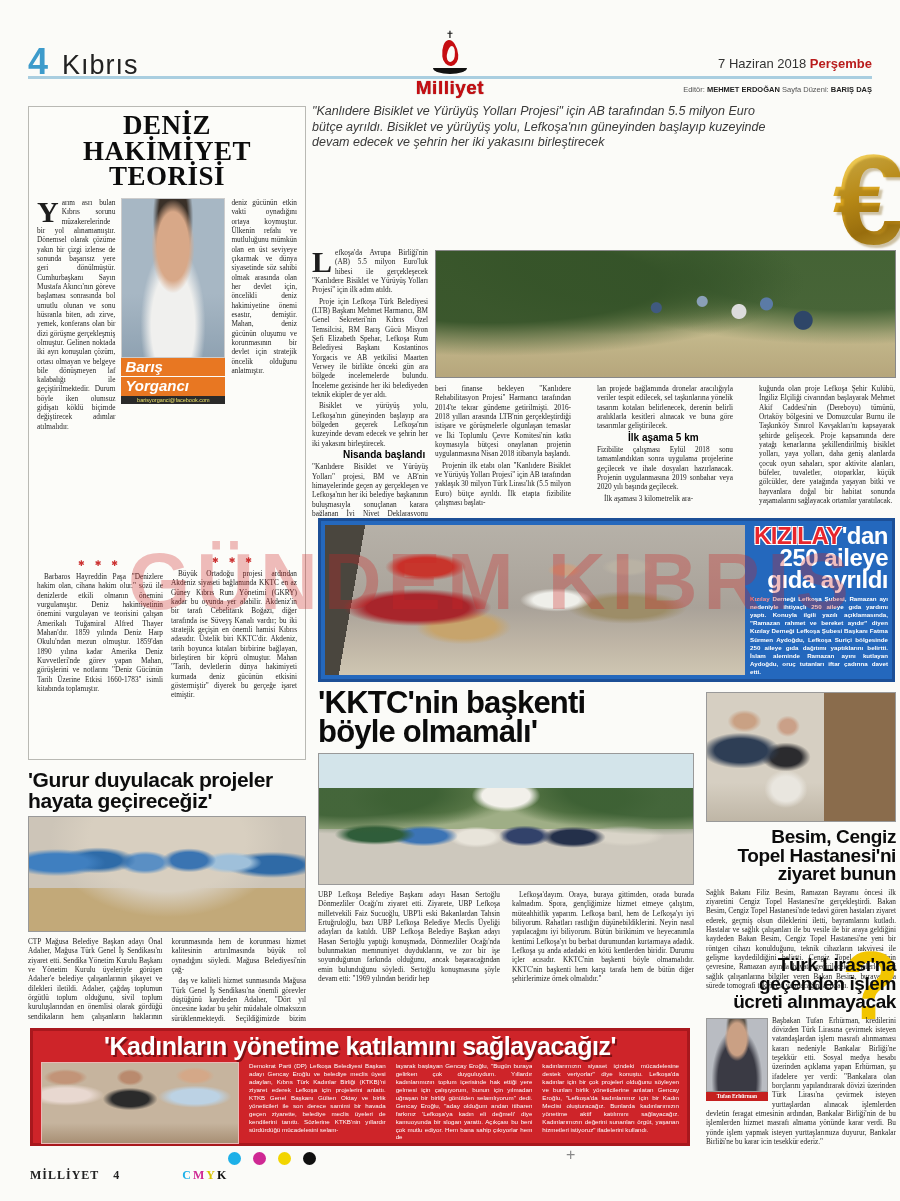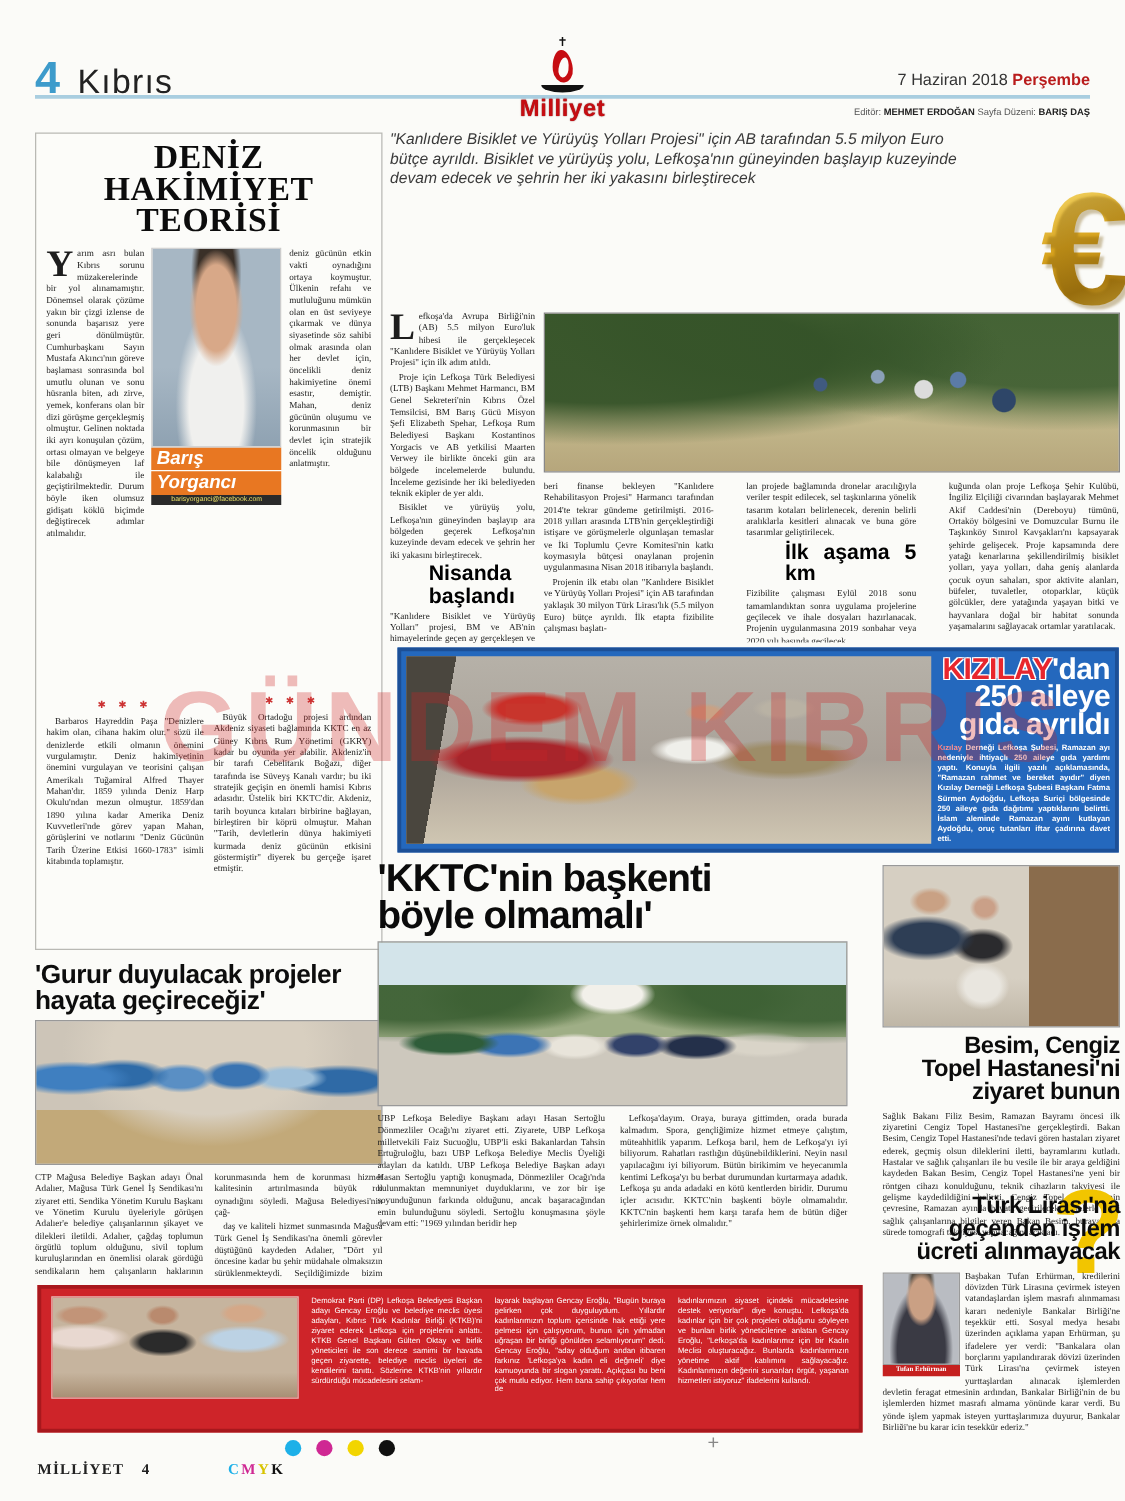--- a/index.html
+++ b/index.html
@@ -20,21 +20,21 @@
   .logo .flame .f{position:absolute;left:3px;top:0;width:16px;height:26px;background:#c60d12;border-radius:50% 50% 50% 50%/60% 60% 40% 40%;transform:rotate(-6deg);}
   .logo .flame .f2{position:absolute;left:8px;top:6px;width:8px;height:16px;background:#fbfbf8;border-radius:50% 50% 50% 50%/60% 60% 40% 40%;transform:rotate(8deg);}
   .logo .base{width:34px;height:6px;background:#111;border-radius:0 0 50% 50%/0 0 100% 100%;margin:-2px auto 0;}
   .logo .word{font-size:19px;font-weight:bold;color:#c60d12;letter-spacing:.5px;margin-top:3px;text-shadow:0 0 1px #6b0a0a;}
 
   
   .serif{font-family:"Liberation Serif","DejaVu Serif",serif;}
   .bodytxt{font-family:"Liberation Serif","DejaVu Serif",serif;font-size:7.3px;line-height:1.28;text-align:justify;color:#1d1d1d;}
   .bodytxt p{margin:0 0 2px;text-indent:7px;}
   .bodytxt p.nf{text-indent:0;}
-  .subhead{font-family:"Liberation Sans",sans-serif;font-weight:bold;font-size:17px;margin:4px 0 2px;text-indent:0 !important;line-height:1.05;color:#000;padding-left:31px;}
+  .subhead{font-family:"Liberation Sans",sans-serif;font-weight:bold;font-size:10px;margin:4px 0 2px;text-indent:0 !important;line-height:1.05;color:#000;padding-left:31px;}
   .dropcap{float:left;font-size:30px;line-height:.78;font-weight:bold;padding:2px 3px 0 0;font-family:"Liberation Serif",serif;}
   .stars{color:#c33;text-align:center;font-size:8px;letter-spacing:4px;margin:3px 0 !important;text-indent:0 !important;}
 
   
   .ph{position:relative;overflow:hidden;background:#b9b2a4;}
   .ph-main{background:
     radial-gradient(circle at 66% 48%, #dcdcdc 0 7px, transparent 8px),
     radial-gradient(circle at 72% 42%, #5b7ba6 0 6px, transparent 7px),
     radial-gradient(circle at 58% 40%, #8aa0b8 0 5px, transparent 6px),
     radial-gradient(circle at 80% 55%, #2e4668 0 9px, transparent 10px),
@@ -134,21 +134,21 @@
   
   .kizilay{position:absolute;left:318px;top:518px;width:577px;height:164px;background:#2468bd;border:3px solid #1c4f96;box-sizing:border-box;display:flex;padding:4px;gap:5px;}
   .kizilay .ph{width:420px;flex:none;}
   .kiz-right{flex:1;color:#fff;}
   .kiz-head{text-align:right;font-weight:bold;font-size:24px;line-height:.92;letter-spacing:-.5px;}
   .kiz-brand{color:#e8262d;text-shadow:-1px -1px 0 #fff,1px -1px 0 #fff,-1px 1px 0 #fff,1px 1px 0 #fff;}
   .kiz-body{margin-top:4px;font-size:6.2px;line-height:1.3;text-align:justify;font-weight:bold;color:#fff;font-family:"Liberation Sans",sans-serif;}
   .kiz-lead{color:#ff8f8f;}
 
   
-  .kktc{position:absolute;left:302px;top:688px;width:376px;}
+  .kktc{position:absolute;left:318px;top:688px;width:376px;}
   .head-lg{font-weight:bold;font-size:31px;line-height:.95;letter-spacing:-.8px;color:#0b0b0b;}
   .kktc .ph{height:130px;margin-top:6px;border:1px solid #999;}
   .kktc .cols{margin-top:5px;height:130px;overflow:hidden;column-count:2;column-gap:12px;}
 
   
   .besim{position:absolute;left:706px;top:692px;width:190px;}
   .besim .ph{height:128px;border:1px solid #999;}
   .head-sm{font-weight:bold;font-size:19px;line-height:.98;letter-spacing:-.4px;color:#0b0b0b;text-align:right;margin-top:6px;}
   .besim .txt{margin-top:4px;height:116px;overflow:hidden;}
 
@@ -293,20 +293,21 @@
     <div class="txt bodytxt">
       <div class="tufan">
         <div class="ph ph-tufan"></div>
         <div class="cap">Tufan Erhürman</div>
       </div>
       <p class="nf">Başbakan Tufan Erhürman, kredilerini dövizden Türk Lirasına çevirmek isteyen vatandaşlardan işlem masrafı alınmaması kararı nedeniyle Bankalar Birliği'ne teşekkür etti. Sosyal medya hesabı üzerinden açıklama yapan Erhürman, şu ifadelere yer verdi: "Bankalara olan borçlarını yapılandırarak dövizi üzerinden Türk Lirası'na çevirmek isteyen yurttaşlardan alınacak işlemlerden devletin feragat etmesinin ardından, Bankalar Birliği'nin de bu işlemlerden hizmet masrafı almama yönünde karar verdi. Bu yönde işlem yapmak isteyen yurttaşlarımıza duyurur, Bankalar Birliği'ne bu karar için teşekkür ederiz."</p>
     </div>
   </div>
 
   <div class="kadin">
+    <div class="kadin-head">'Kadınların yönetime katılamını sağlayacağız'</div>
     <div class="kadin-row">
       <div class="ph ph-kadin"></div>
       <div class="kc">Demokrat Parti (DP) Lefkoşa Belediyesi Başkan adayı Gencay Eroğlu ve belediye meclis üyesi adayları, Kıbrıs Türk Kadınlar Birliği (KTKB)'ni ziyaret ederek Lefkoşa için projelerini anlattı. KTKB Genel Başkanı Gülten Oktay ve birlik yöneticileri ile son derece samimi bir havada geçen ziyarette, belediye meclis üyeleri de kendilerini tanıttı. Sözlerine KTKB'nin yıllardır sürdürdüğü mücadelesini selam-</div>
       <div class="kc">layarak başlayan Gencay Eroğlu, "Bugün buraya gelirken çok duyguluydum. Yıllardır kadınlarımızın toplum içerisinde hak ettiği yere gelmesi için çalışıyorum, bunun için yılmadan uğraşan bir birliği gönülden selamlıyorum" dedi. Gencay Eroğlu, "aday olduğum andan itibaren farkınız 'Lefkoşa'ya kadın eli değmeli' diye kamuoyunda bir slogan yarattı. Açıkçası bu beni çok mutlu ediyor. Hem bana sahip çıkıyorlar hem de</div>
       <div class="kc">kadınlarımızın siyaset içindeki mücadelesine destek veriyorlar" diye konuştu. Lefkoşa'da kadınlar için bir çok projeleri olduğunu söyleyen ve bunları birlik yöneticilerine anlatan Gencay Eroğlu, "Lefkoşa'da kadınlarımız için bir Kadın Meclisi oluşturacağız. Bunlarda kadınlarımızın yönetime aktif katılımını sağlayacağız. Kadınlarımızın değerini sunanları örgüt, yaşanan hizmetleri istiyoruz" ifadelerini kullandı.</div>
     </div>
   </div>
 
   <div class="cmyk">
     <i id="dot-c" style="background: rgb(29, 176, 232);"></i>

